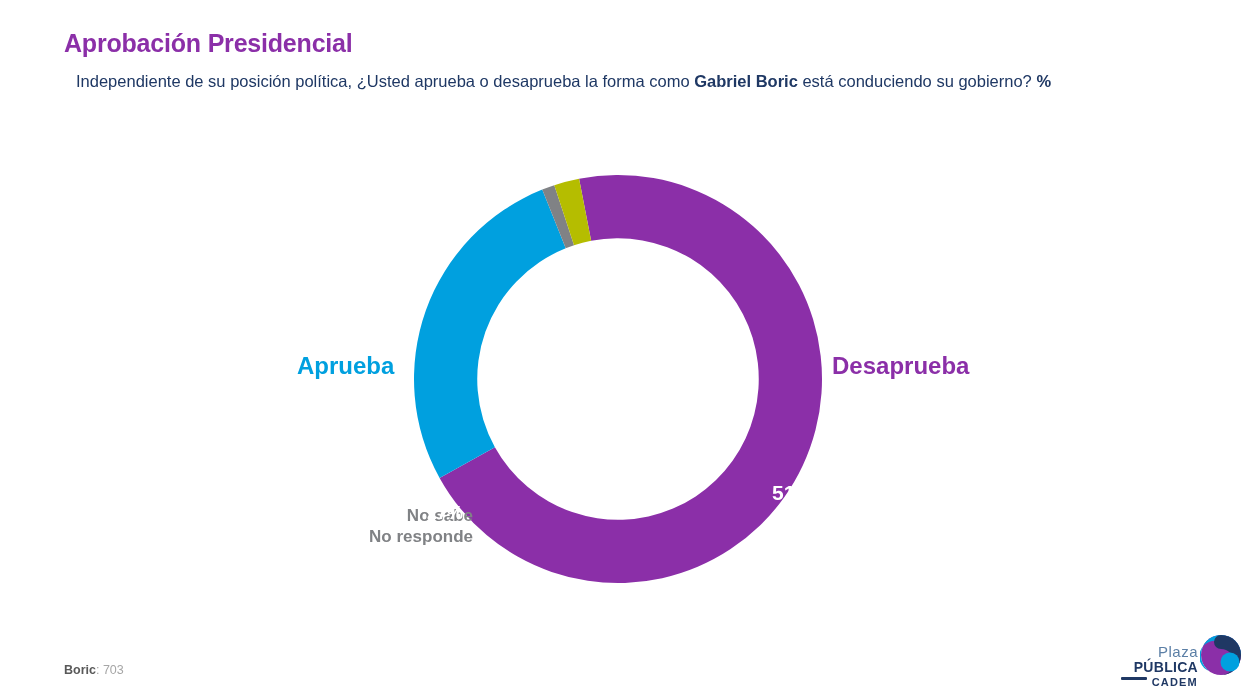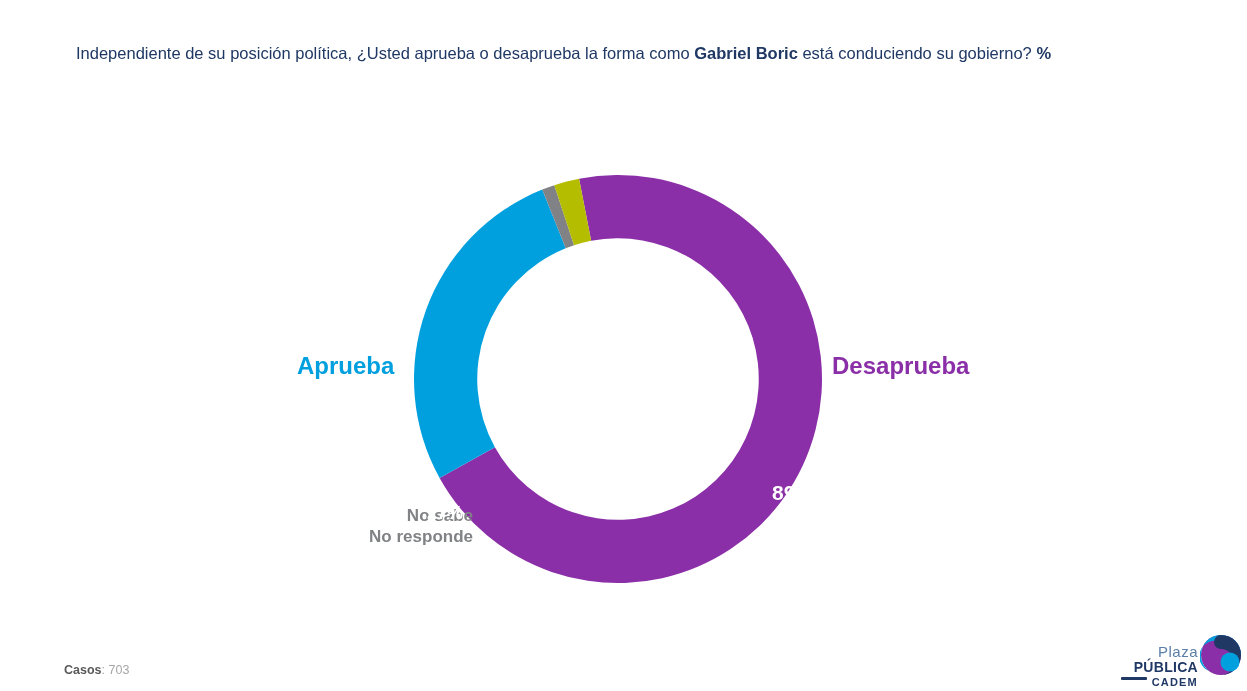--- a/index.html
+++ b/index.html
@@ -167,20 +167,21 @@
   #logo-mark {
     position: absolute;
     left: 90px;
     top: 2px;
   }
 </style>
 </head>
 <body>
 
 <div id="header">
+  <h1 id="chart-title">Aprobación Presidencial</h1>
   <p id="chart-subtitle"><span>Independiente de su posición política, ¿Usted aprueba o desaprueba la forma como </span><span class="b">Gabriel Boric</span><span> está conduciendo su gobierno? </span><span class="b">%</span></p>
 </div>
 
 <div id="chart-area">
 
   <svg id="donut-svg" width="1247" height="480" viewBox="0 0 1247 480">
     <g id="donut-slices">
         <path d="M 579.0749649431849 38.74805457667654 A 204 204 0 1 1 439.5775797435633 337.90116253025286 L 494.8885300230587 307.2418021458745 A 140.76 140.76 0 1 0 591.1417258107975 100.82615765790683 Z" fill="#8B2FA8"></path>
         <path d="M 439.5775797435633 337.90116253025286 A 204 204 0 0 1 542.240961547752 49.588891316293655 L 565.7262634679489 108.30633500824263 A 140.76 140.76 0 0 0 494.8885300230587 307.2418021458745 Z" fill="#00A0DF"></path>
         <path d="M 542.240961547752 49.588891316293655 A 204 204 0 0 1 554.2836766235046 45.205701488970874 L 574.0357368702182 105.28193402738992 A 140.76 140.76 0 0 0 565.7262634679489 108.30633500824263 Z" fill="#808285"></path>
@@ -192,26 +193,26 @@
 
   <div class="cat-label" id="label-desaprueba">Desaprueba</div>
 
   <div class="cat-label" id="label-nosabe">
     <div>No sabe</div>
     <div>No responde</div>
   </div>
 
 
   <div class="val-label" id="val-27">27%</div>
-  <div class="val-label" id="val-70">89%</div>
+  <div class="val-label" id="val-70">51%</div>
   <div class="val-label" id="val-1">1%</div>
   <div class="val-label" id="val-2">2%</div>
 </div>
 
-<div id="footer-cases"><span class="lbl">Casos</span><span>: </span><span>703</span></div>
+<div id="footer-cases"><span class="lbl">Boric</span><span>: </span><span>703</span></div>
 
 <div id="logo">
   <div id="logo-text">
     <div id="logo-plaza">Plaza</div>
     <div id="logo-publica">PÚBLICA</div>
     <div id="logo-cadem-row">
       <span id="logo-rule"></span>
       <span id="logo-cadem">CADEM</span>
     </div>
   </div>

